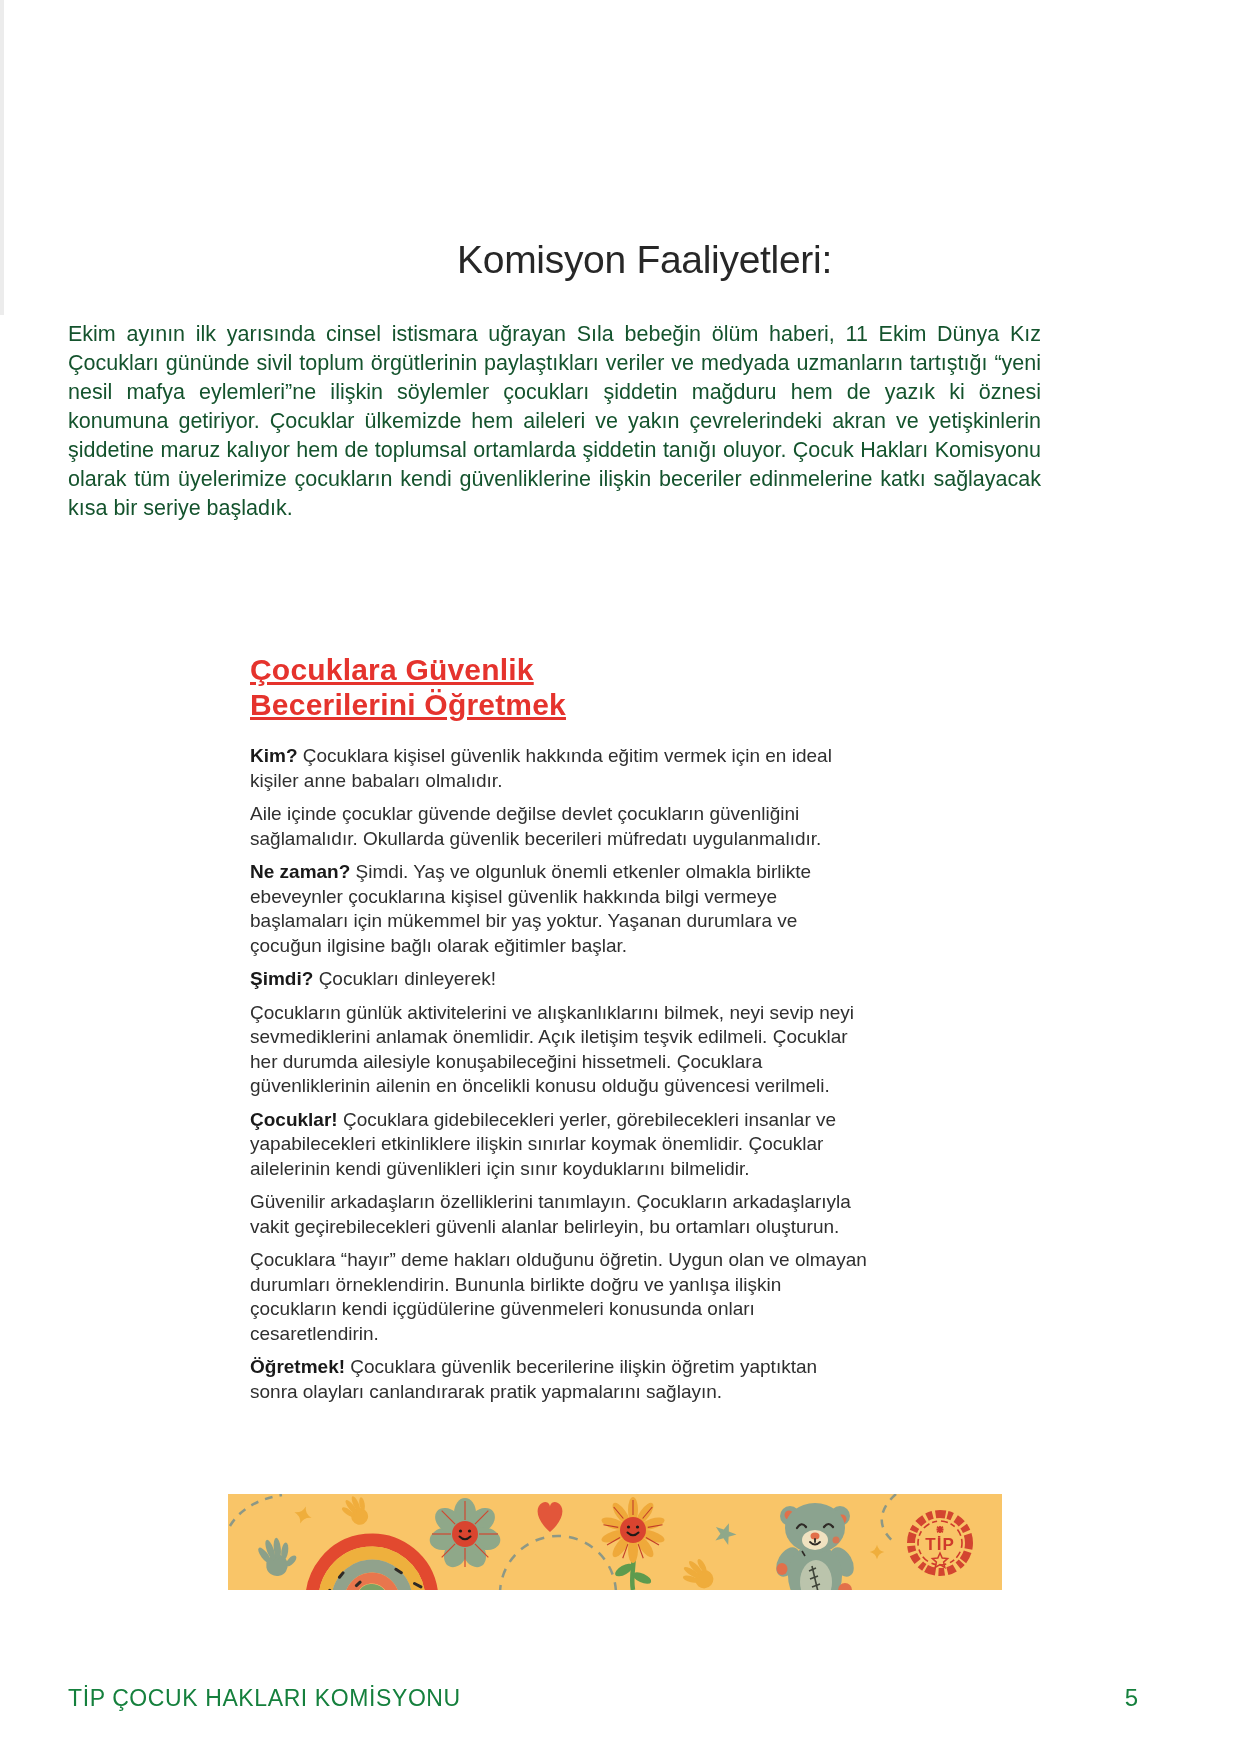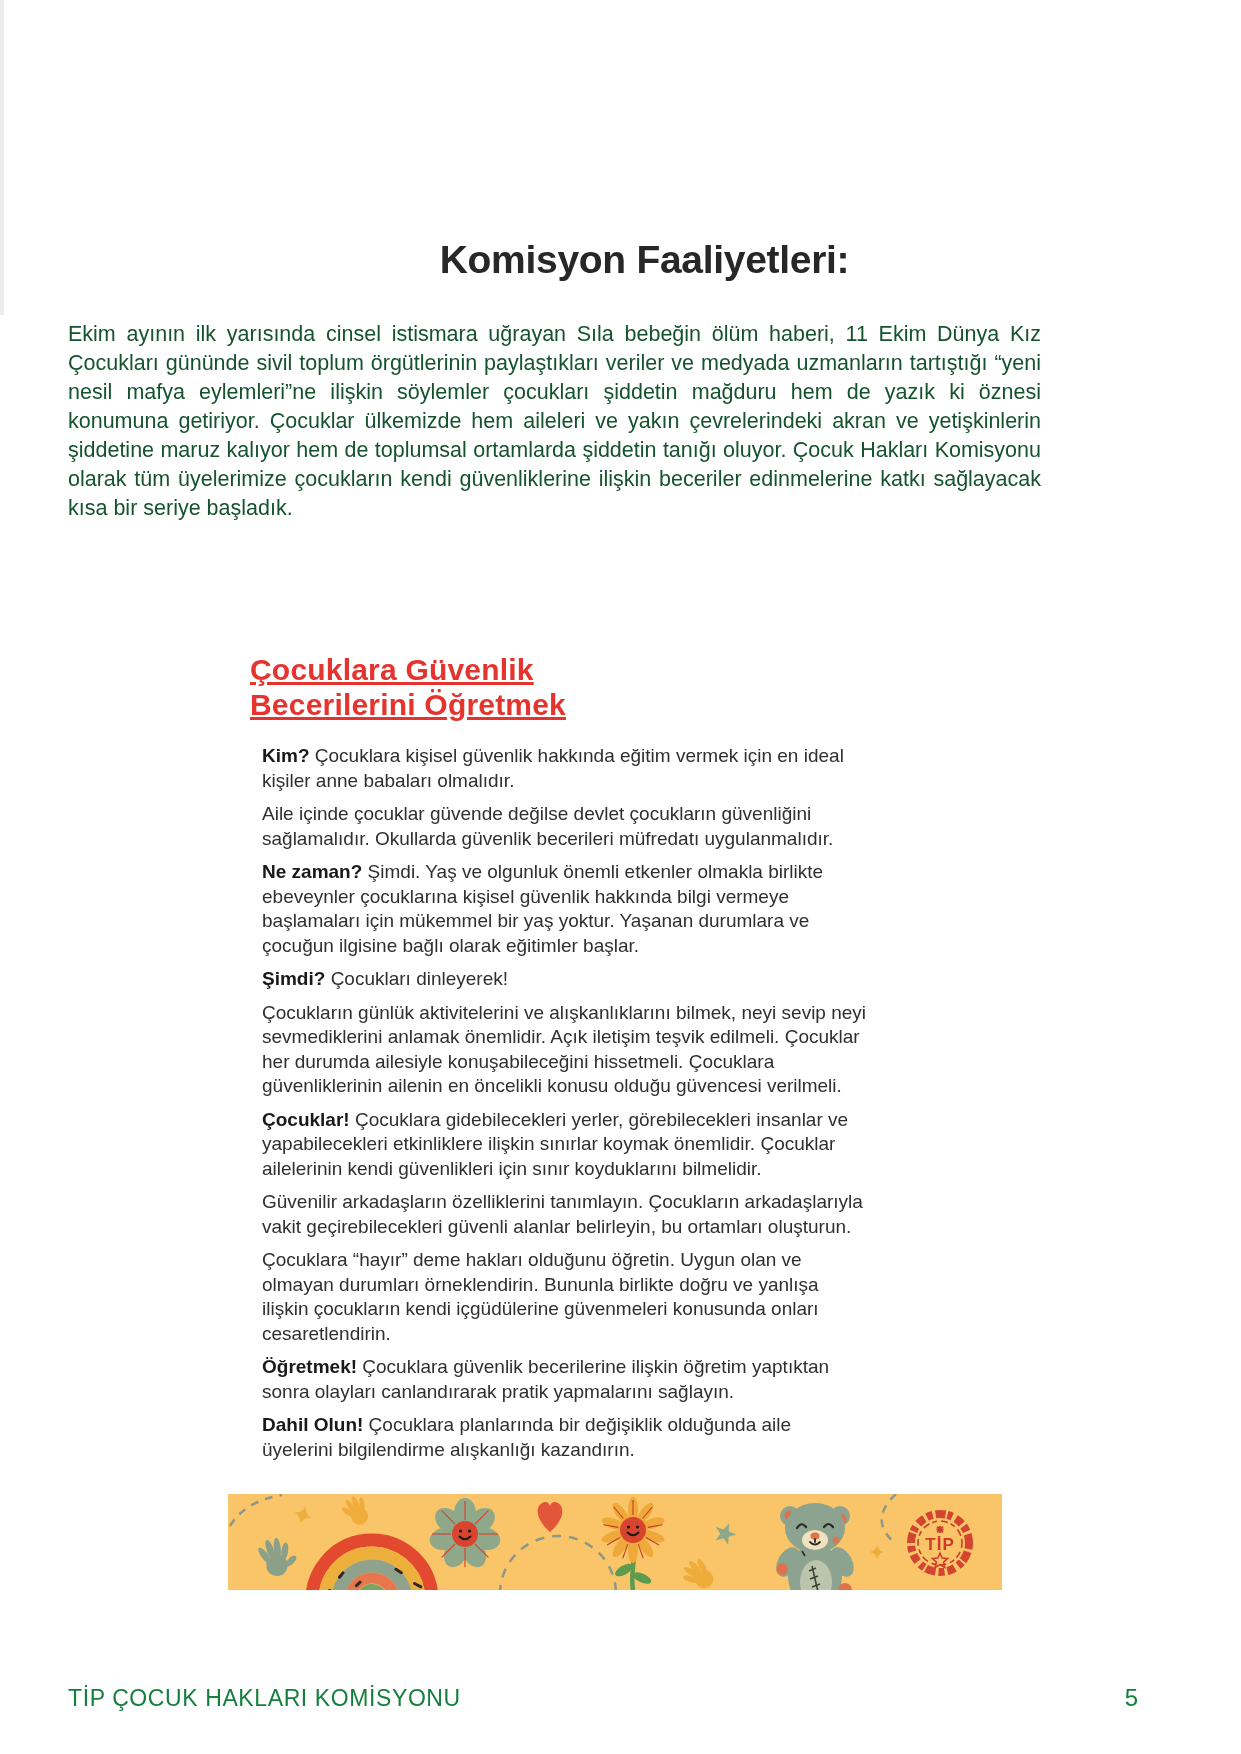--- a/index.html
+++ b/index.html
@@ -8,38 +8,38 @@
   .page {
     position:relative; width:1241px; height:1754px;
     margin:0 auto; background:#ffffff; overflow:hidden;
   }
   .edge-strip {
     position:absolute; left:0; top:0; width:4px; height:315px;
     background:#ececec;
   }
   .doc-title {
     position:absolute; top:238px; left:0; right:0;
-    text-align:center; font-size:39px; font-weight:700;
+    text-align:center; font-size:39px; font-weight:400;
     color:#272727; letter-spacing:-0.3px;padding-left:48px;
   }
   .intro {
     position:absolute; top:320px; left:68px; width:973px;
     font-size:21.5px; line-height:29px; color:#14532d;
     text-align:justify;
   }
   .section {
     position:absolute; top:652px; left:250px; width:617px;
   }
   .section h2 {
     font-size:30px; line-height:35px; font-weight:700;
     color:#e5332d; margin:0 0 22px 0; letter-spacing:0.2px;text-decoration:underline;
   }
   .section h2 span { display:block; }
   .section .paragraphs p {
-    font-size:19px; line-height:24.5px; margin:0 0 9px 12px;
+    font-size:19px; line-height:24.5px; margin:0 0 9px 0;
     color:#2f2f2f;
   }
   .section .paragraphs strong { color:#191919; font-weight:700; }
   .banner {
     position:absolute; top:1494px; left:228px; width:700px; height:96px;
   }
   .banner svg { display:block; width:774px; height:96px; }
   .footer {
     position:absolute; top:1684px; left:68px; width:1070px;
     display:flex; justify-content:space-between; align-items:baseline;
@@ -66,21 +66,20 @@
     <div class="paragraphs">
         <p><strong>Kim? </strong>Çocuklara kişisel güvenlik hakkında eğitim vermek için en ideal kişiler anne babaları olmalıdır.</p>
         <p>Aile içinde çocuklar güvende değilse devlet çocukların güvenliğini sağlamalıdır. Okullarda güvenlik becerileri müfredatı uygulanmalıdır.</p>
         <p><strong>Ne zaman? </strong>Şimdi. Yaş ve olgunluk önemli etkenler olmakla birlikte ebeveynler çocuklarına kişisel güvenlik hakkında bilgi vermeye başlamaları için mükemmel bir yaş yoktur. Yaşanan durumlara ve çocuğun ilgisine bağlı olarak eğitimler başlar.</p>
         <p><strong>Şimdi? </strong>Çocukları dinleyerek!</p>
         <p>Çocukların günlük aktivitelerini ve alışkanlıklarını bilmek, neyi sevip neyi sevmediklerini anlamak önemlidir. Açık iletişim teşvik edilmeli. Çocuklar her durumda ailesiyle konuşabileceğini hissetmeli. Çocuklara güvenliklerinin ailenin en öncelikli konusu olduğu güvencesi verilmeli.</p>
         <p><strong>Çocuklar! </strong>Çocuklara gidebilecekleri yerler, görebilecekleri insanlar ve yapabilecekleri etkinliklere ilişkin sınırlar koymak önemlidir. Çocuklar ailelerinin kendi güvenlikleri için sınır koyduklarını bilmelidir.</p>
         <p>Güvenilir arkadaşların özelliklerini tanımlayın. Çocukların arkadaşlarıyla vakit geçirebilecekleri güvenli alanlar belirleyin, bu ortamları oluşturun.</p>
         <p>Çocuklara “hayır” deme hakları olduğunu öğretin. Uygun olan ve olmayan durumları örneklendirin. Bununla birlikte doğru ve yanlışa ilişkin çocukların kendi içgüdülerine güvenmeleri konusunda onları cesaretlendirin.</p>
         <p><strong>Öğretmek! </strong>Çocuklara güvenlik becerilerine ilişkin öğretim yaptıktan sonra olayları canlandırarak pratik yapmalarını sağlayın.</p>
-        <p><strong>Dahil Olun! </strong>Çocuklara planlarında bir değişiklik olduğunda aile üyelerini bilgilendirme alışkanlığı kazandırın.</p>
       </div>
   </div>
 
   <div class="banner">
     <svg viewBox="0 0 774 96" xmlns="http://www.w3.org/2000/svg">
       <rect x="0" y="0" width="774" height="96" fill="#f9c568"></rect>
 
       <path d="M2,32 C12,15 30,5 54,1" stroke="#8d9886" stroke-width="2.5" stroke-dasharray="8 7" fill="none"></path>
 
       <path d="M0,-9 Q1.5,-1.5 9,0 Q1.5,1.5 0,9 Q-1.5,1.5 -9,0 Q-1.5,-1.5 0,-9 Z" transform="translate(75,21) rotate(18)" fill="#efae3c"></path>

